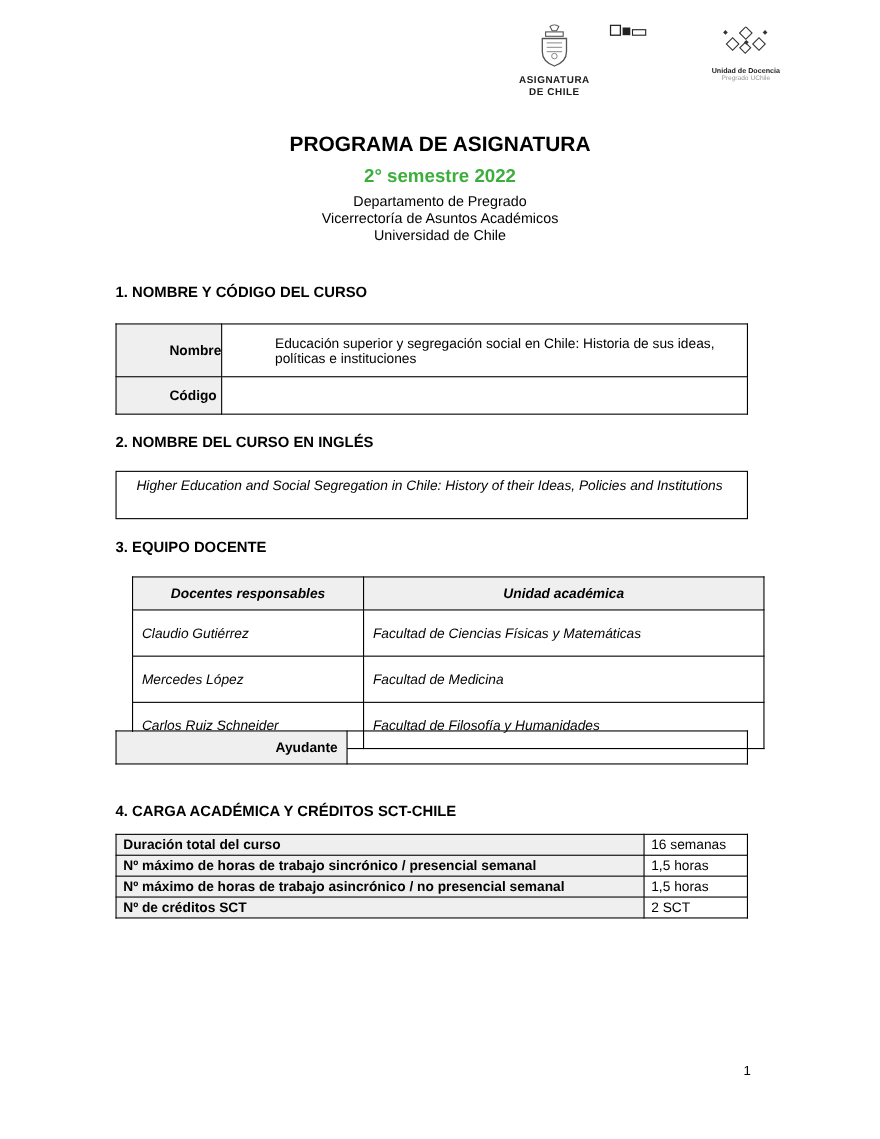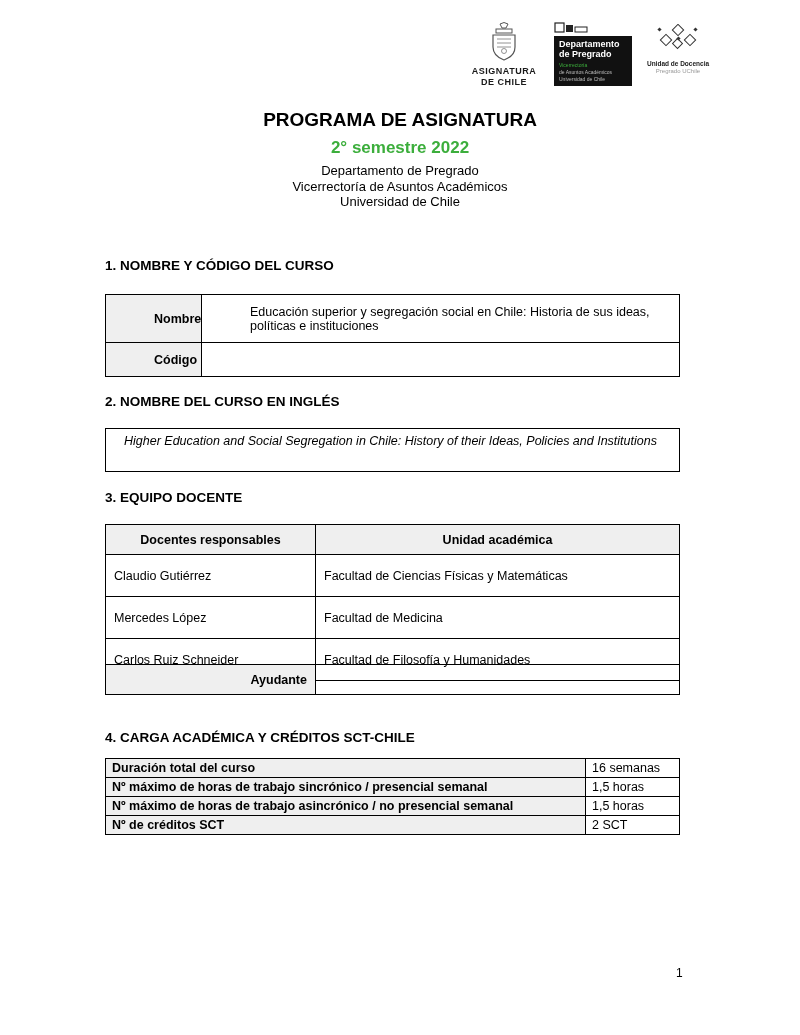--- a/index.html
+++ b/index.html
@@ -45,21 +45,21 @@
   .doc-t2 { font-size: 6px; color: #999; line-height: 7px; }
 
   
   .title-block {
     position: absolute;
     top: 108px;
     left: 0;
     width: 800px;
     text-align: center;
   }
-  .title-main { font-size: 19px; font-weight: bold; line-height: 24px; }
+  .title-main { font-size: 19px; font-weight: bold; line-height: 24px; margin-top: 12px; }
   .title-semester { font-size: 17px; font-weight: bold; color: var(--accent-green); margin-top: 5px; line-height: 22px; }
   .title-sub { font-size: 13px; line-height: 15.5px; }
   .title-sub-block { margin-top: 4px; }
 
   
   .section-heading {
     position: absolute;
     left: 105px;
     font-size: 13.5px;
     font-weight: bold;
@@ -91,21 +91,21 @@
     left: 105px;
     width: 575px;
     border: 1px solid var(--border);
     font-size: 12.5px;
     font-style: italic;
     padding: 4px 18px;
     line-height: 17px;
     min-height: 44px;
   }
 
-  .table3 { position: absolute; top: 524px; left: 105px; }
+  .table3 { position: absolute; top: 524px; left: 120px; font-style: italic; }
   .table3 .col-doc { width: 210px; }
   .table3 th { background: var(--table-header-bg); text-align: center; font-weight: bold; height: 30px; }
   .table3 td { height: 42px; }
 
   .table-ayudante { position: absolute; top: 664px; left: 105px; }
   .table-ayudante .col-doc { width: 210px; text-align: right; }
   .table-ayudante td { height: 30px; }
 
   .table4 { position: absolute; top: 758px; left: 105px; }
   .table4 td { padding: 2px 6px; height: 19px; font-size: 12.5px; }
@@ -140,27 +140,20 @@
       <div class="uch-name">ASIGNATURA</div>
       <div class="uch-name">DE CHILE</div>
     </div>
 
     <div class="logo-pregrado">
       <svg class="preg-squares" width="40" height="12" viewBox="0 0 40 12">
         <rect x="1" y="1" width="9" height="9" fill="none" stroke="#222" stroke-width="1.2"></rect>
         <rect x="12" y="3" width="7" height="7" fill="#222"></rect>
         <rect x="21" y="5" width="12" height="5" fill="none" stroke="#222" stroke-width="1"></rect>
       </svg>
-      <div class="preg-box">
-        <div class="preg-line">Departamento</div>
-        <div class="preg-line">de Pregrado</div>
-        <div class="preg-sub green">Vicerrectoría</div>
-        <div class="preg-sub">de Asuntos Académicos</div>
-        <div class="preg-sub">Universidad de Chile</div>
-      </div>
     </div>
 
     <div class="logo-docencia">
       <svg width="48" height="30" viewBox="0 0 48 30">
         <g stroke="#333" fill="none" stroke-width="1">
           <rect x="20" y="2" width="8" height="8" transform="rotate(45 24 6)"></rect>
           <rect x="8" y="12" width="8" height="8" transform="rotate(45 12 16)"></rect>
           <rect x="32" y="12" width="8" height="8" transform="rotate(45 36 16)"></rect>
           <rect x="20" y="16" width="7" height="7" transform="rotate(45 23.5 19.5)"></rect>
         </g>

